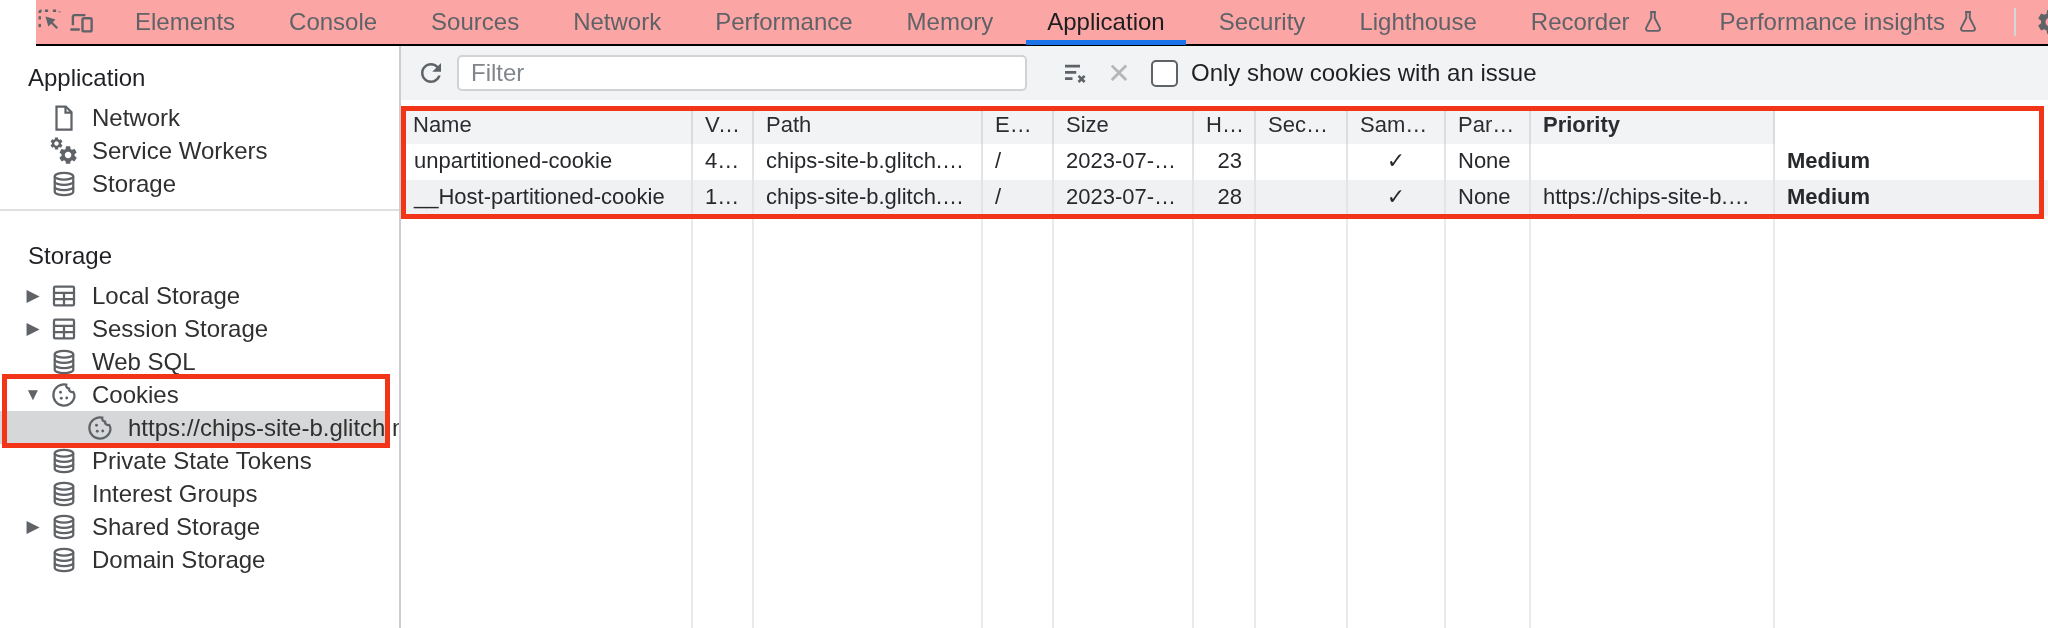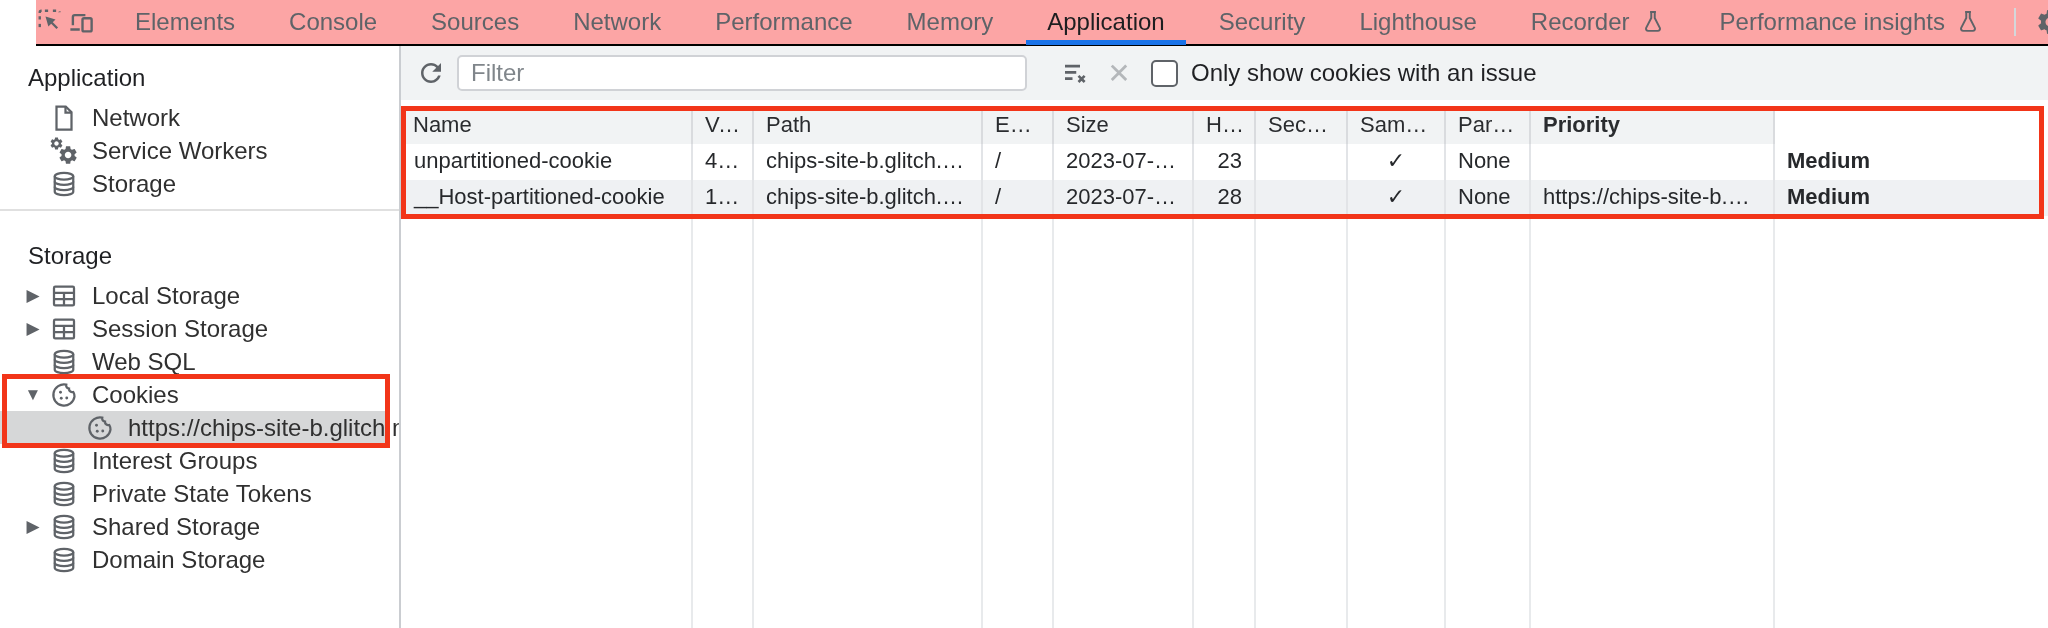--- a/index.html
+++ b/index.html
@@ -296,33 +296,33 @@
             <div class="sb-item">
               <span class="expander"></span>
               <span class="sb-icon">
                 <svg viewBox="0 0 24 24" fill="none" stroke="currentColor" stroke-width="1.8">
                   <ellipse cx="12" cy="5.8" rx="7.4" ry="2.7"></ellipse>
                   <path d="M4.6 5.8v12.4c0 1.5 3.3 2.7 7.4 2.7s7.4-1.2 7.4-2.7V5.8"></path>
                   <path d="M4.6 10c0 1.5 3.3 2.7 7.4 2.7s7.4-1.2 7.4-2.7"></path>
                   <path d="M4.6 14.2c0 1.5 3.3 2.7 7.4 2.7s7.4-1.2 7.4-2.7"></path>
                 </svg>
               </span>
+              <span class="label">Private State Tokens</span>
+            </div>
+            <div class="sb-item">
+              <span class="expander"></span>
+              <span class="sb-icon">
+                <svg viewBox="0 0 24 24" fill="none" stroke="currentColor" stroke-width="1.8">
+                  <ellipse cx="12" cy="5.8" rx="7.4" ry="2.7"></ellipse>
+                  <path d="M4.6 5.8v12.4c0 1.5 3.3 2.7 7.4 2.7s7.4-1.2 7.4-2.7V5.8"></path>
+                  <path d="M4.6 10c0 1.5 3.3 2.7 7.4 2.7s7.4-1.2 7.4-2.7"></path>
+                  <path d="M4.6 14.2c0 1.5 3.3 2.7 7.4 2.7s7.4-1.2 7.4-2.7"></path>
+                </svg>
+              </span>
               <span class="label">Interest Groups</span>
-            </div>
-            <div class="sb-item">
-              <span class="expander"></span>
-              <span class="sb-icon">
-                <svg viewBox="0 0 24 24" fill="none" stroke="currentColor" stroke-width="1.8">
-                  <ellipse cx="12" cy="5.8" rx="7.4" ry="2.7"></ellipse>
-                  <path d="M4.6 5.8v12.4c0 1.5 3.3 2.7 7.4 2.7s7.4-1.2 7.4-2.7V5.8"></path>
-                  <path d="M4.6 10c0 1.5 3.3 2.7 7.4 2.7s7.4-1.2 7.4-2.7"></path>
-                  <path d="M4.6 14.2c0 1.5 3.3 2.7 7.4 2.7s7.4-1.2 7.4-2.7"></path>
-                </svg>
-              </span>
-              <span class="label">Private State Tokens</span>
             </div>
             <div class="sb-item">
               <span class="expander">▶</span>
               <span class="sb-icon">
                 <svg viewBox="0 0 24 24" fill="none" stroke="currentColor" stroke-width="1.8">
                   <ellipse cx="12" cy="5.8" rx="7.4" ry="2.7"></ellipse>
                   <path d="M4.6 5.8v12.4c0 1.5 3.3 2.7 7.4 2.7s7.4-1.2 7.4-2.7V5.8"></path>
                   <path d="M4.6 10c0 1.5 3.3 2.7 7.4 2.7s7.4-1.2 7.4-2.7"></path>
                   <path d="M4.6 14.2c0 1.5 3.3 2.7 7.4 2.7s7.4-1.2 7.4-2.7"></path>
                 </svg>

